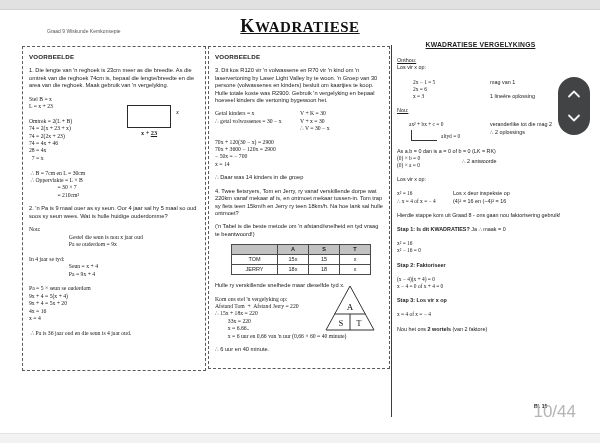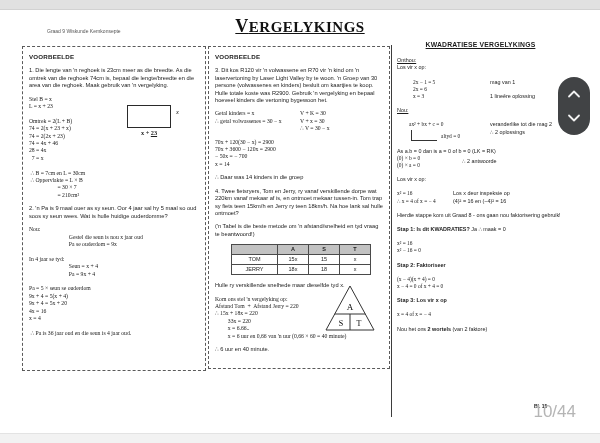--- a/index.html
+++ b/index.html
@@ -72,21 +72,21 @@
   .nav-btn { background:transparent; border:none; width:24px; height:16px; display:flex; align-items:center; justify-content:center; cursor:pointer; }
 </style>
 </head>
 <body>
 
 <div class="top-chrome"></div>
 
 <div class="page"></div>
 
 <div class="doc-meta">Graad 9 Wiskunde Kernkonsepte</div>
-<div class="doc-title">VERGELYKINGS</div>
+<div class="doc-title">KWADRATIESE</div>
 
 <div class="box left-box">
   <div class="box-head">VOORBEELDE</div>
   <p class="prose">1. Die lengte van 'n reghoek is 23cm meer as die breedte. As die omtrek van die reghoek 74cm is, bepaal die lengte/breedte en die area van die reghoek. Maak gebruik van 'n vergelyking.</p>
   <div class="lines work">
       <div class="ln">Stel B = x</div>
       <div class="ln">L = x + 23</div>
       <div class="ln"></div>
       <div class="ln">Omtrek = 2(L + B)</div>
       <div class="ln">74 = 2(x + 23 + x)</div>

